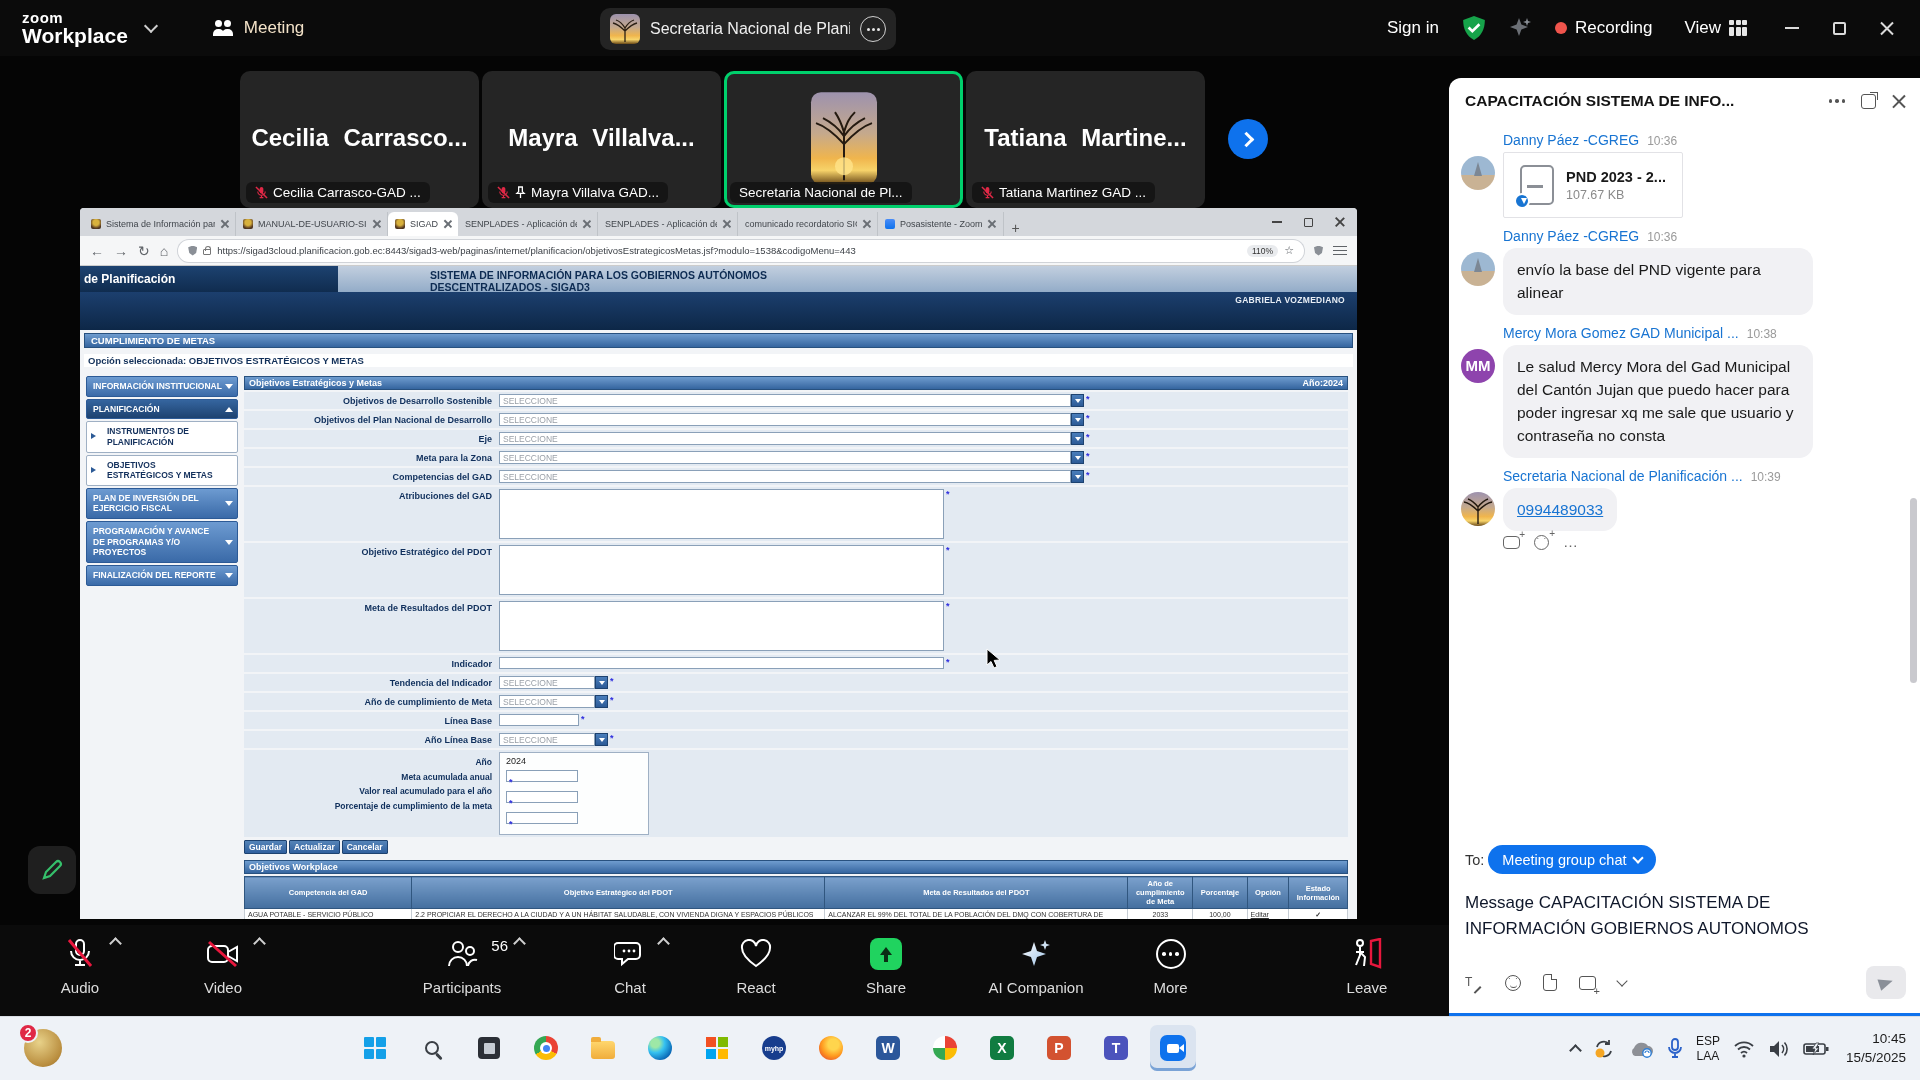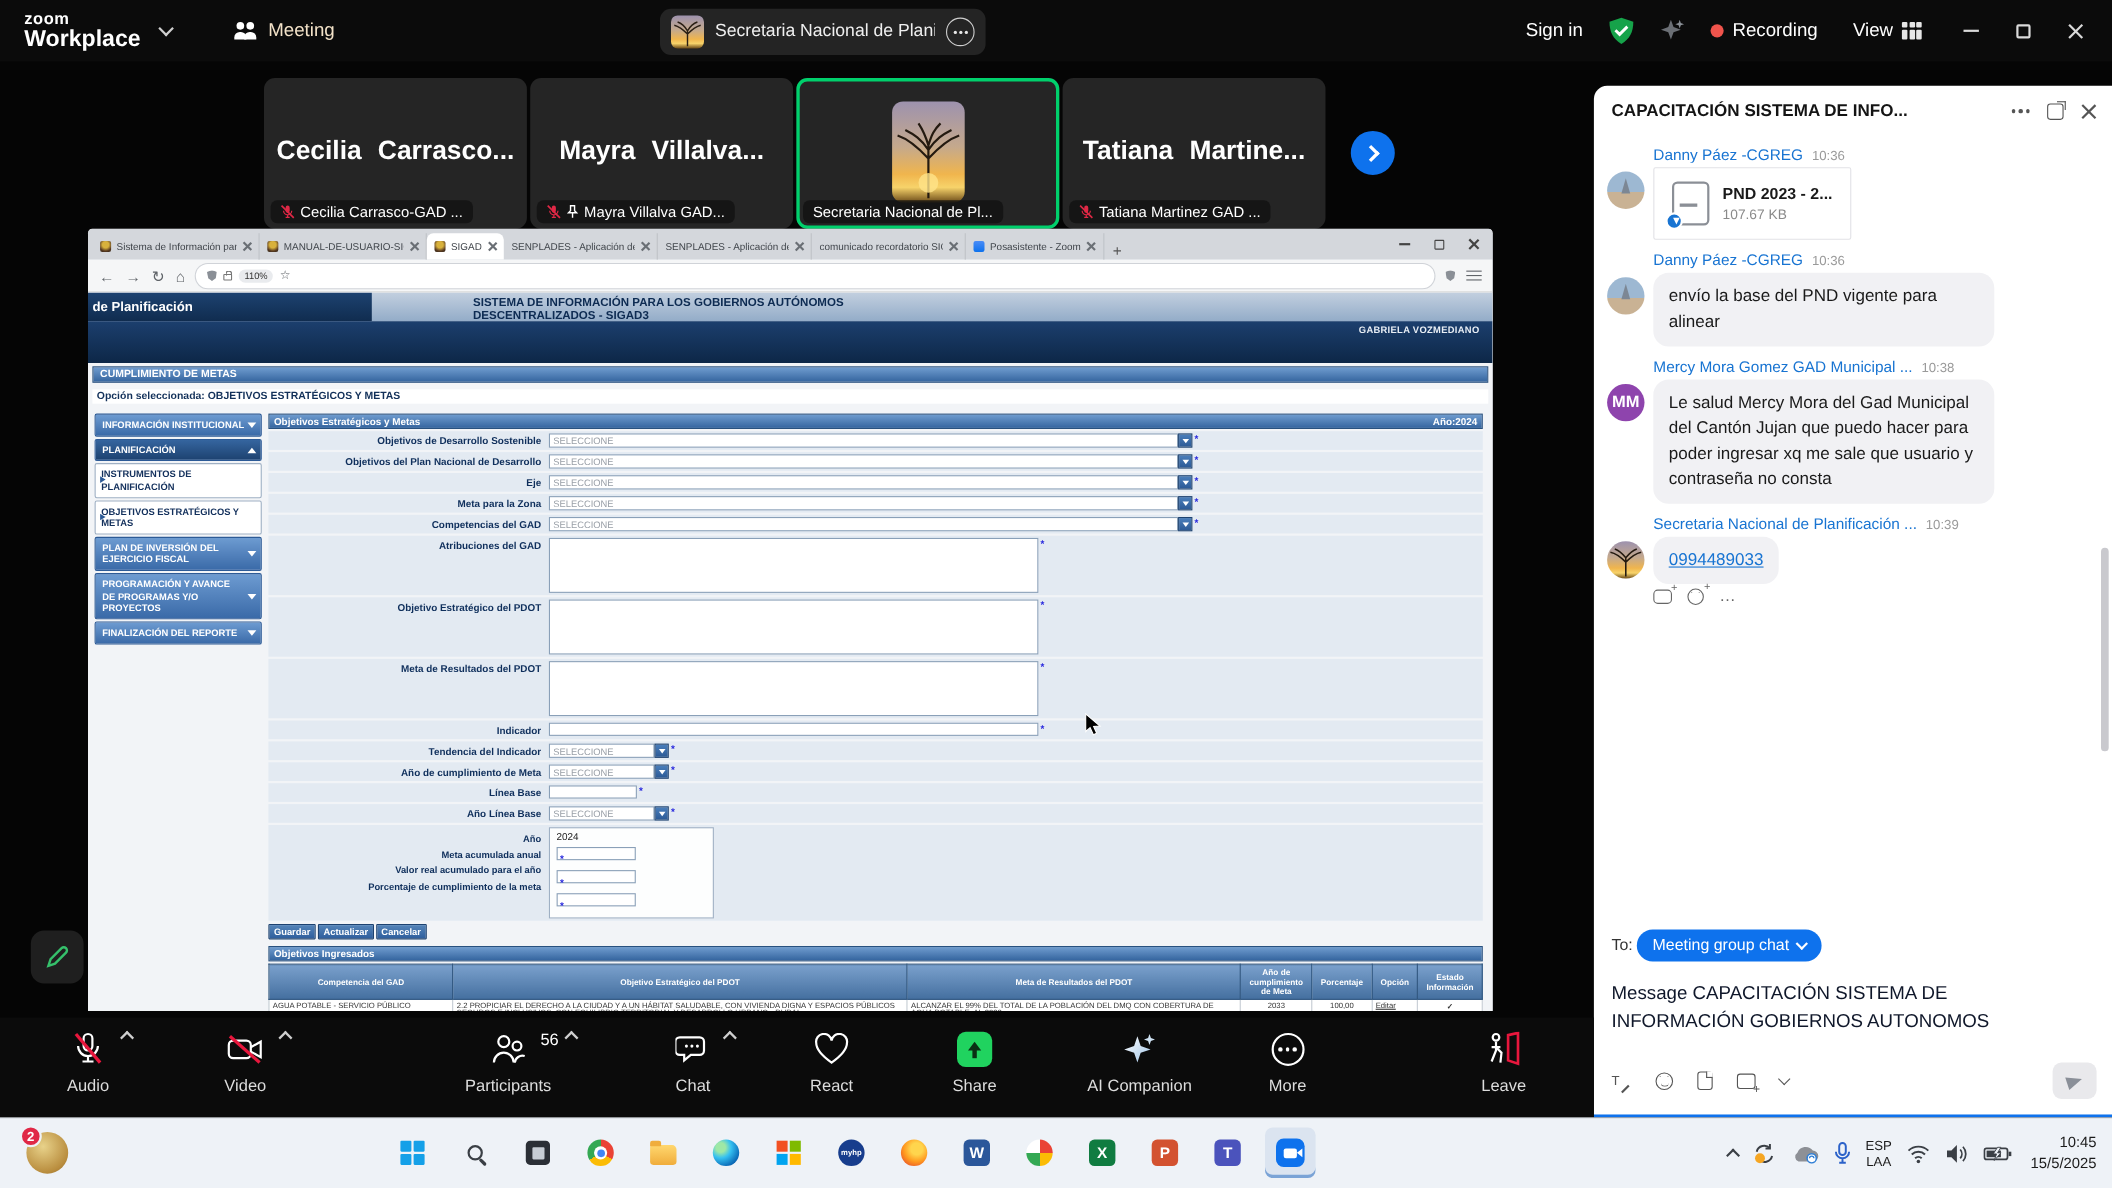--- a/index.html
+++ b/index.html
@@ -84,21 +84,21 @@
   .sg-brandbox { width:258px; height:100%; background:linear-gradient(#1d4270,#102c4f); color:#fff; font-weight:700; font-size:12px; display:flex; align-items:center; padding-left:4px; }
   .sg-title { position:absolute; left:350px; top:3px; line-height:1.15; font-weight:700; font-size:10.5px; color:#0d2b52; }
   .sg-navy { height:38px; background:linear-gradient(#1c3f6e,#0d2747); position:relative; }
   .sg-user { position:absolute; right:12px; top:3px; color:#e8eef5; font-size:8.5px; font-weight:700; letter-spacing:.3px; }
   .sg-secbar { margin:3px 4px 0 4px; height:15px; background:linear-gradient(#6f9ccf,#35659f); border:1px solid #28517f; color:#fff; font-weight:700; font-size:9.5px; display:flex; align-items:center; padding-left:6px; }
   .sg-selected { margin:6px 4px 0 4px; height:13px; background:#fff; color:#123059; font-weight:700; font-size:9.5px; display:flex; align-items:center; padding-left:4px; }
   .sg-body { position:absolute; left:0; right:0; top:106px; bottom:0; }
   .sg-menu { position:absolute; left:6px; top:4px; width:152px; }
   .mi { position:relative; margin-bottom:2px; border:1px solid #2c5a96; border-radius:2px; background:linear-gradient(#6d9bd1,#3a6aa8); color:#fff; font-weight:700; font-size:8.5px; padding:4px 14px 4px 6px; line-height:1.25; }
   .mi.dark { background:linear-gradient(#35659f,#1d4270); }
-  .mi.sub { background:#fff; color:#13305c; border:1px solid #9fb0c4; padding-left:5px; }
+  .mi.sub { background:#fff; color:#13305c; border:1px solid #9fb0c4; padding-left:20px; }
   .mi .arr { position:absolute; right:4px; top:50%; margin-top:-2px; width:0; height:0; border-left:4px solid transparent; border-right:4px solid transparent; border-top:5px solid #fff; }
   .mi .arr.up { border-top:none; border-bottom:5px solid #fff; }
   .mi .subarr { position:absolute; left:4px; top:50%; margin-top:-3.5px; width:0; height:0; border-top:3.5px solid transparent; border-bottom:3.5px solid transparent; border-left:5px solid #2c5a96; }
   .sg-panel { position:absolute; left:164px; top:4px; width:1104px; }
   .ph { height:14px; background:linear-gradient(#6f9ccf,#35659f); border:1px solid #28517f; color:#fff; font-weight:700; font-size:9px; display:flex; align-items:center; padding:0 4px; justify-content:space-between; }
   .frm { margin-top:2px; }
   .frow { display:flex; background:#e3eaf2; margin-bottom:2px; align-items:flex-start; padding:2px 0; }
   .lbl { width:255px; flex:0 0 auto; text-align:right; padding-right:7px; font-weight:700; font-size:9px; color:#0f2f5c; line-height:12px; padding-top:1px; }
   .ctl { display:flex; align-items:flex-start; }
   .selbox { display:flex; align-items:center; }
@@ -400,20 +400,21 @@
       </div>
     </div>
     <div class="bnav">
       <span class="navico">←</span>
       <span class="navico">→</span>
       <span class="navico">↻</span>
       <span class="navico">⌂</span>
       <div class="urlbar">
         <div class="shield-s"></div>
         <div class="lock"></div>
+        <span class="urltext">https://sigad3cloud.planificacion.gob.ec:8443/sigad3-web/paginas/internet/planificacion/objetivosEstrategicosMetas.jsf?modulo=1538&amp;codigoMenu=443</span>
         <span class="zoombadge">110%</span>
         <span class="star">☆</span>
       </div>
       <div class="shield-s"></div>
       <div class="burger">
           <i></i>
           <i></i>
           <i></i>
         </div>
     </div>
@@ -584,21 +585,21 @@
                 </div>
               </div>
             </div>
           </div>
           <div class="btnrow">
             <span class="sgbtn">Guardar</span>
             <span class="sgbtn">Actualizar</span>
             <span class="sgbtn">Cancelar</span>
           </div>
           <div class="ph ingbar">
-            <span>Objetivos Ingresados</span>
+            <span>Objetivos Workplace</span>
           </div>
           <table class="sgtable">
             <tbody>
                 <tr>
               <th style="width:160px;">Competencia del GAD</th>
               <th style="width:395px;">Objetivo Estratégico del PDOT</th>
               <th style="width:290px;">Meta de Resultados del PDOT</th>
               <th style="width:62px;">Año de cumplimiento de Meta</th>
               <th style="width:52px;">Porcentaje</th>
               <th style="width:40px;">Opción</th>

